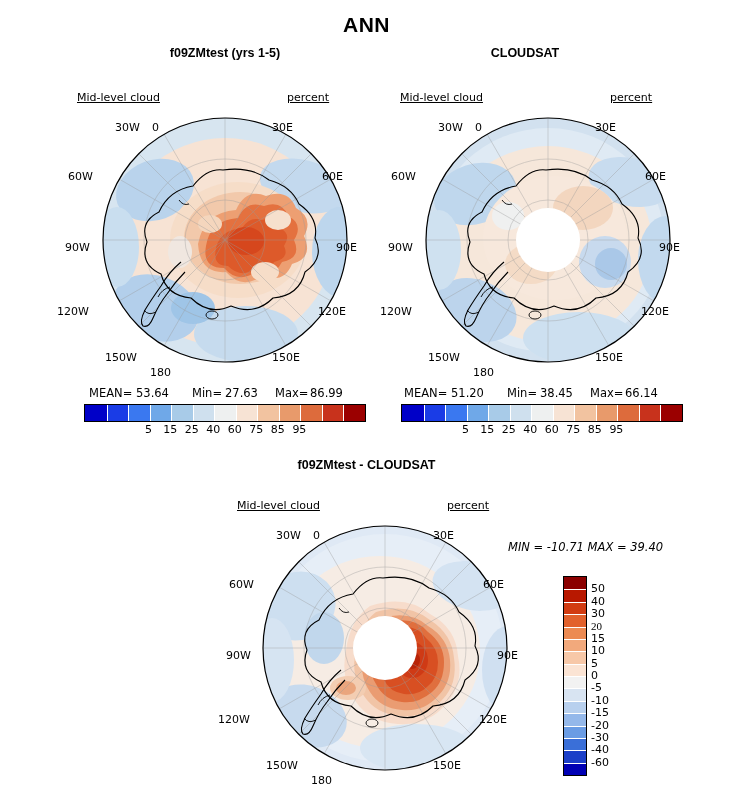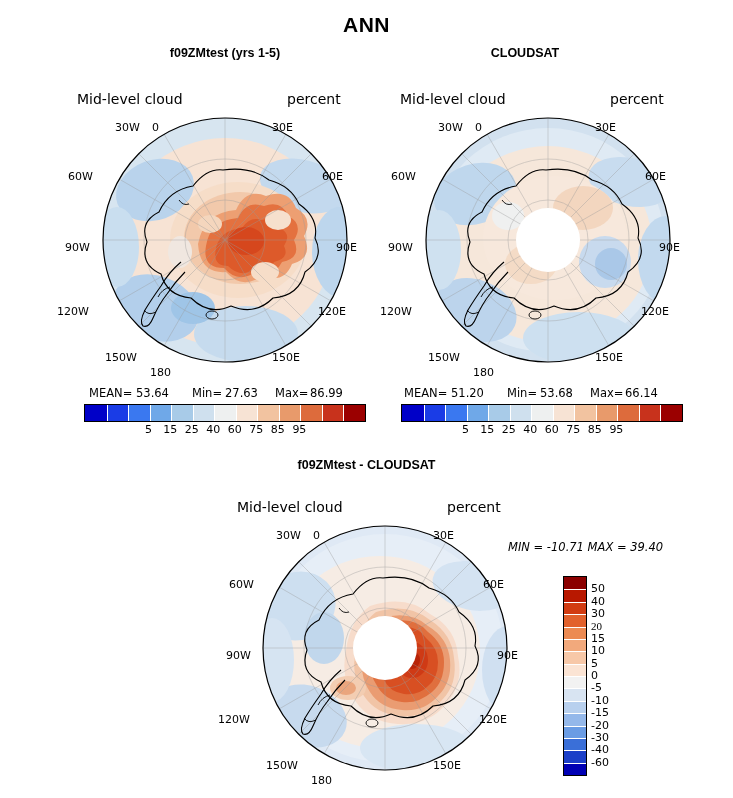--- a/index.html
+++ b/index.html
@@ -22,23 +22,24 @@
     font-size: 21px;
     font-weight: bold;
     letter-spacing: 0.5px;
   }
   .panel-title {
     font-size: 12.5px;
     font-weight: bold;
     text-align: center;
   }
   .lbl {
-    font-size: 14px;
+    font-size: 11px;
     font-family: "DejaVu Sans", sans-serif;
     white-space: nowrap;
+    text-decoration: underline;
   }
   .lbl-small {
     font-size: 11px;
     font-family: "DejaVu Sans", sans-serif;
     white-space: nowrap;
   }
   .stat {
     font-size: 11.5px;
     font-family: "DejaVu Sans", sans-serif;
     white-space: nowrap;
@@ -256,21 +257,21 @@
 <div class="abs lbl-small" style="top:366px; left:473px;">180</div>
 <div class="abs lbl-small" style="top:351px; left:428px;">150W</div>
 <div class="abs lbl-small" style="top:305px; left:380px;">120W</div>
 <div class="abs lbl-small" style="top:241px; left:388px;">90W</div>
 <div class="abs lbl-small" style="top:170px; left:391px;">60W</div>
 <div class="abs lbl-small" style="top:121px; left:438px;">30W</div>
 
 <div class="abs stat" style="top:386px; left:404px;">MEAN=</div>
 <div class="abs stat" style="top:386px; left:451px;">51.20</div>
 <div class="abs stat" style="top:386px; left:507px;">Min=</div>
-<div class="abs stat" style="top:386px; left:540px;">53.68</div>
+<div class="abs stat" style="top:386px; left:540px;">38.45</div>
 <div class="abs stat" style="top:386px; left:590px;">Max=</div>
 <div class="abs stat" style="top:386px; left:625px;">66.14</div>
 
 <div class="abs" id="cbar-obs" style="top:404px; left:401px; width:280px; height:16px; border:1px solid #000;">
     <div style="position: absolute; left: 0px; top: 0px; width: 21.5385px; height: 100%; background: rgb(0, 0, 200);"></div>
     <div style="position: absolute; left: 21.5385px; top: 0px; width: 21.5385px; height: 100%; background: rgb(26, 60, 230);"></div>
     <div style="position: absolute; left: 43.0769px; top: 0px; width: 21.5385px; height: 100%; background: rgb(58, 120, 240);"></div>
     <div style="position: absolute; left: 64.6154px; top: 0px; width: 21.5385px; height: 100%; background: rgb(111, 168, 232);"></div>
     <div style="position: absolute; left: 86.1538px; top: 0px; width: 21.5385px; height: 100%; background: rgb(168, 203, 232);"></div>
     <div style="position: absolute; left: 107.692px; top: 0px; width: 21.5385px; height: 100%; background: rgb(207, 224, 238);"></div>

